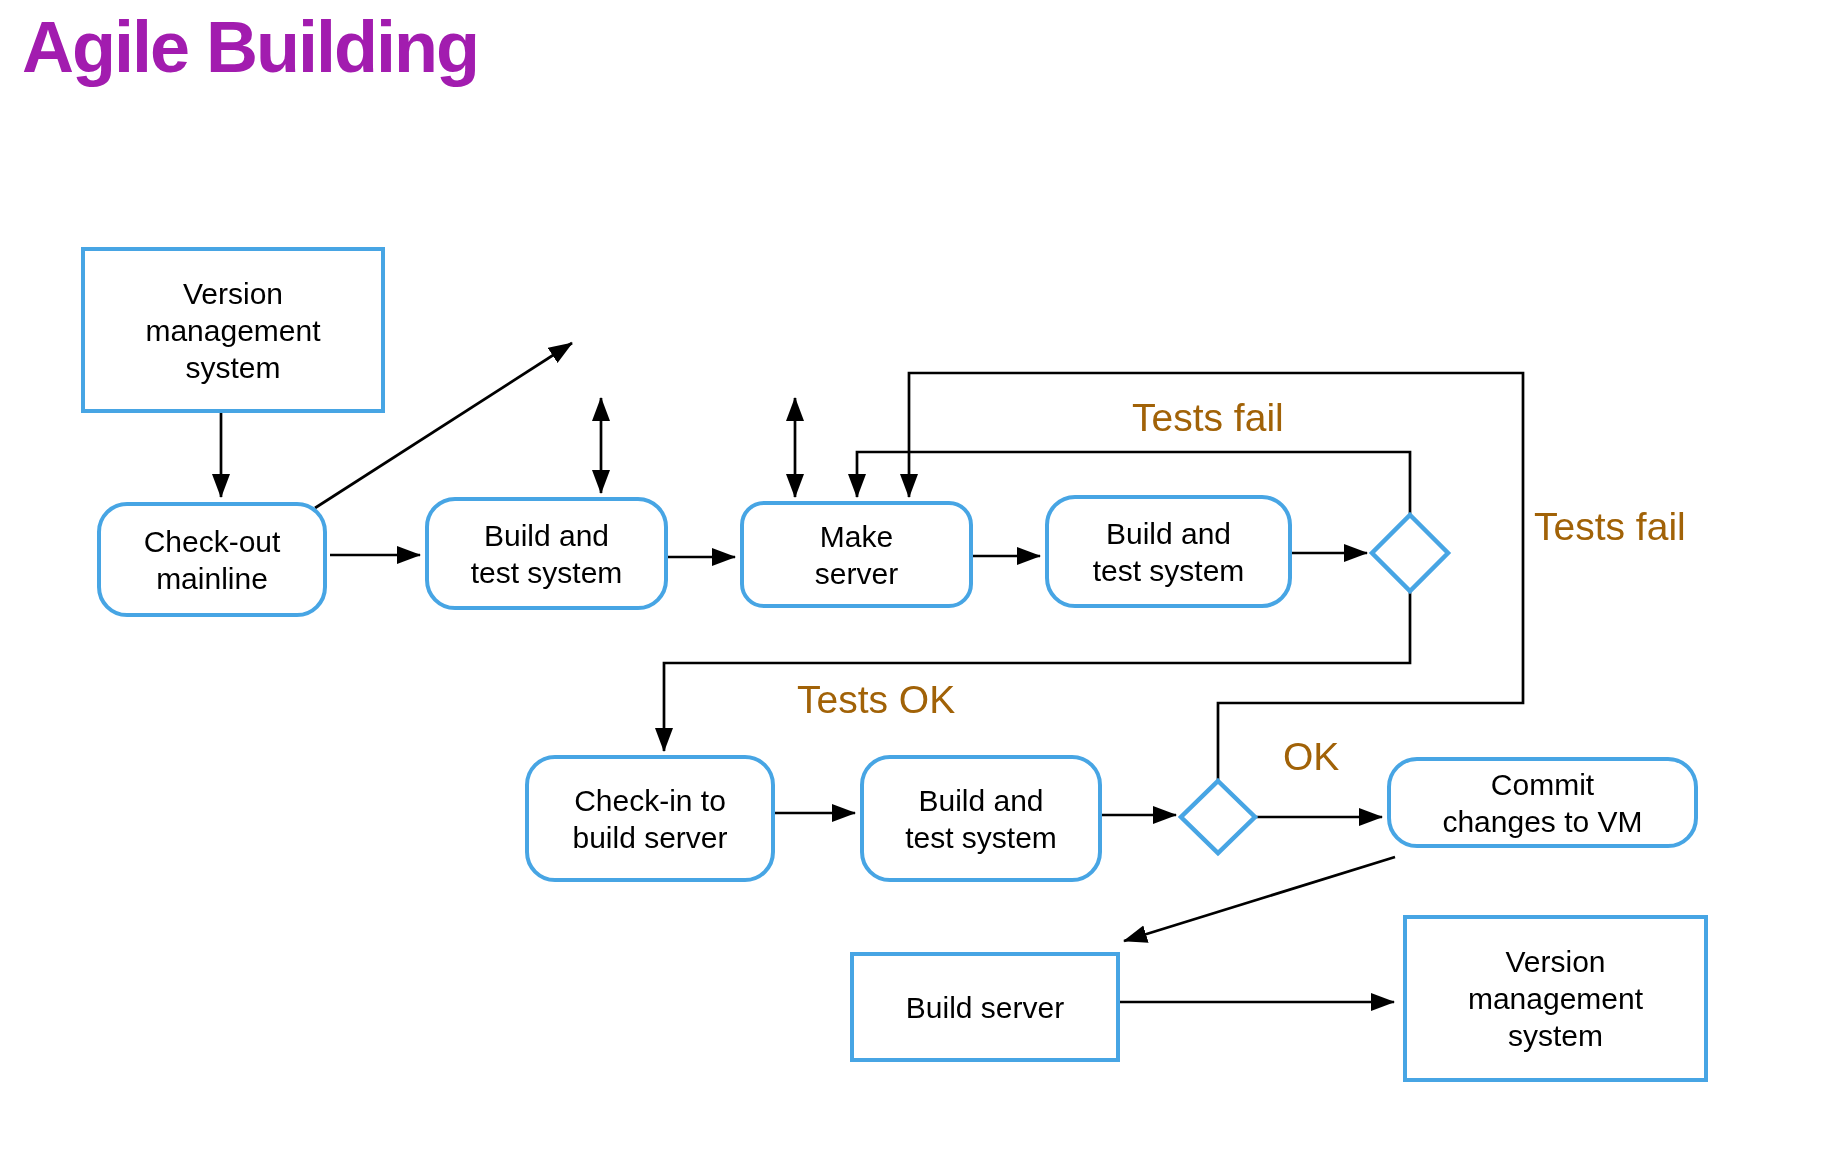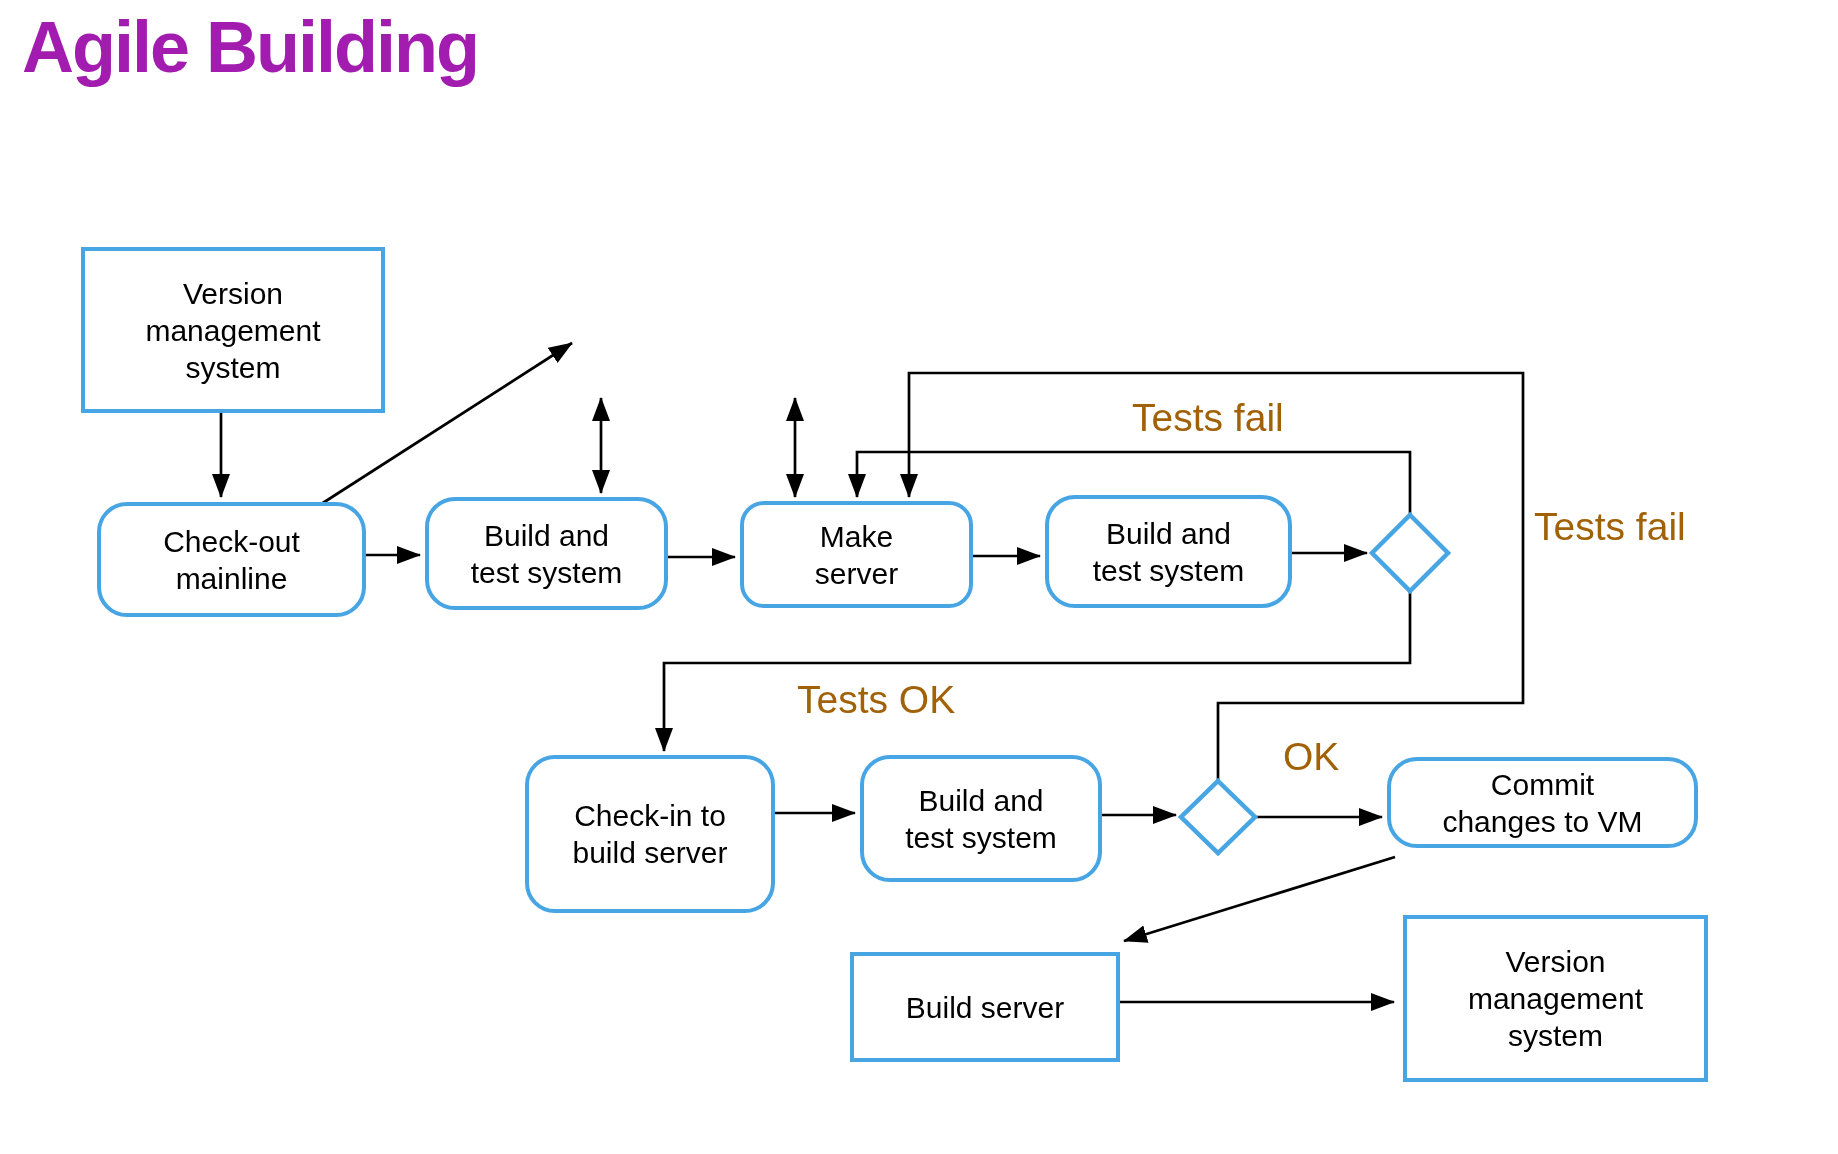--- a/index.html
+++ b/index.html
@@ -79,41 +79,41 @@
     </g>
   </svg>
 
   <div class="node" style="left:81px;top:247px;width:304px;height:166px;">
     <span>Version</span>
     <span>management</span>
     <span>system</span>
   </div>
 
 
-  <div class="node rounded" style="left:97px;top:502px;width:269px;height:115px;">
+  <div class="node rounded" style="left:97px;top:502px;width:230px;height:115px;">
     <span>Check-out</span>
     <span>mainline</span>
   </div>
 
   <div class="node rounded" style="left:425px;top:497px;width:243px;height:113px;">
     <span>Build and</span>
     <span>test system</span>
   </div>
 
   <div class="node rounded" style="left:740px;top:501px;width:233px;height:107px;border-radius:24px;">
     <span>Make</span>
     <span>server</span>
   </div>
 
   <div class="node rounded" style="left:1045px;top:495px;width:247px;height:113px;">
     <span>Build and</span>
     <span>test system</span>
   </div>
 
-  <div class="node rounded" style="left:525px;top:755px;width:250px;height:158px;">
+  <div class="node rounded" style="left:525px;top:755px;width:250px;height:127px;">
     <span>Check-in to</span>
     <span>build server</span>
   </div>
 
   <div class="node rounded" style="left:860px;top:755px;width:242px;height:127px;">
     <span>Build and</span>
     <span>test system</span>
   </div>
 
   <div class="node rounded" style="left:1387px;top:757px;width:311px;height:91px;">

